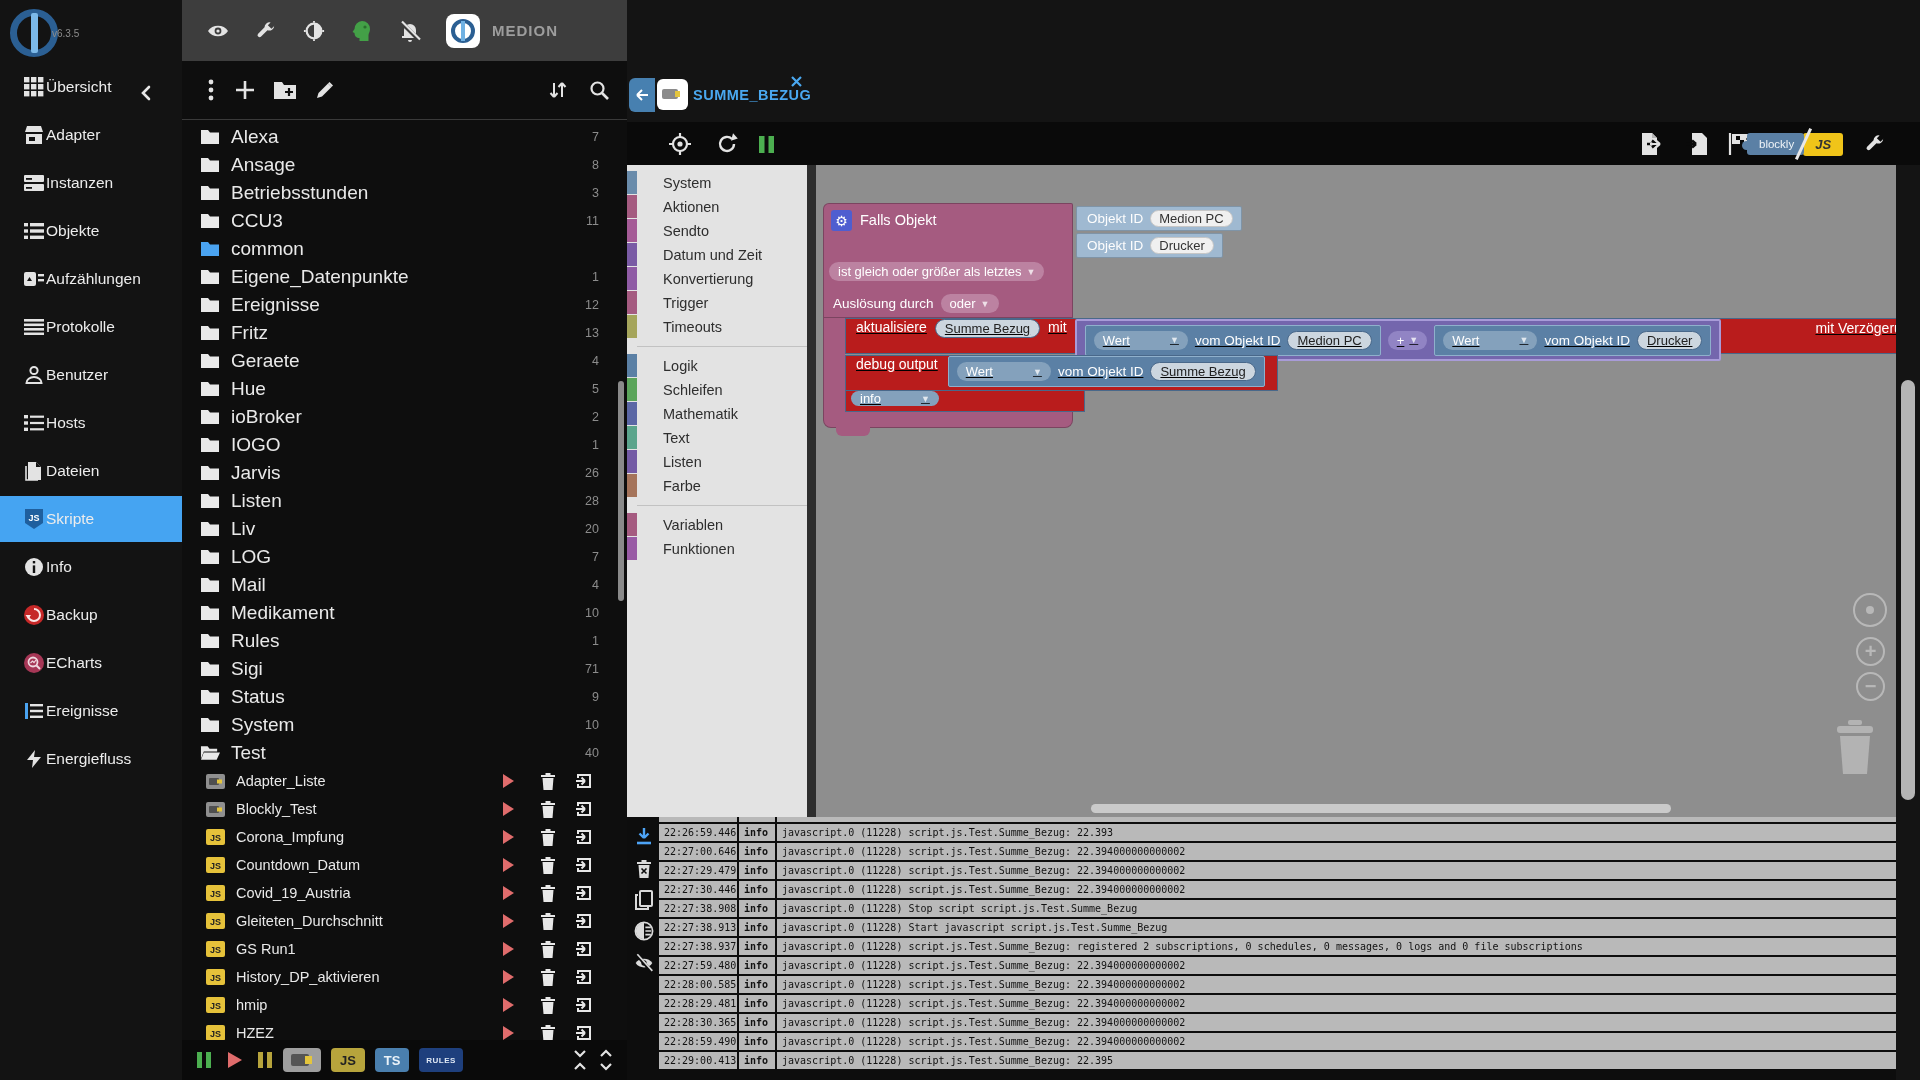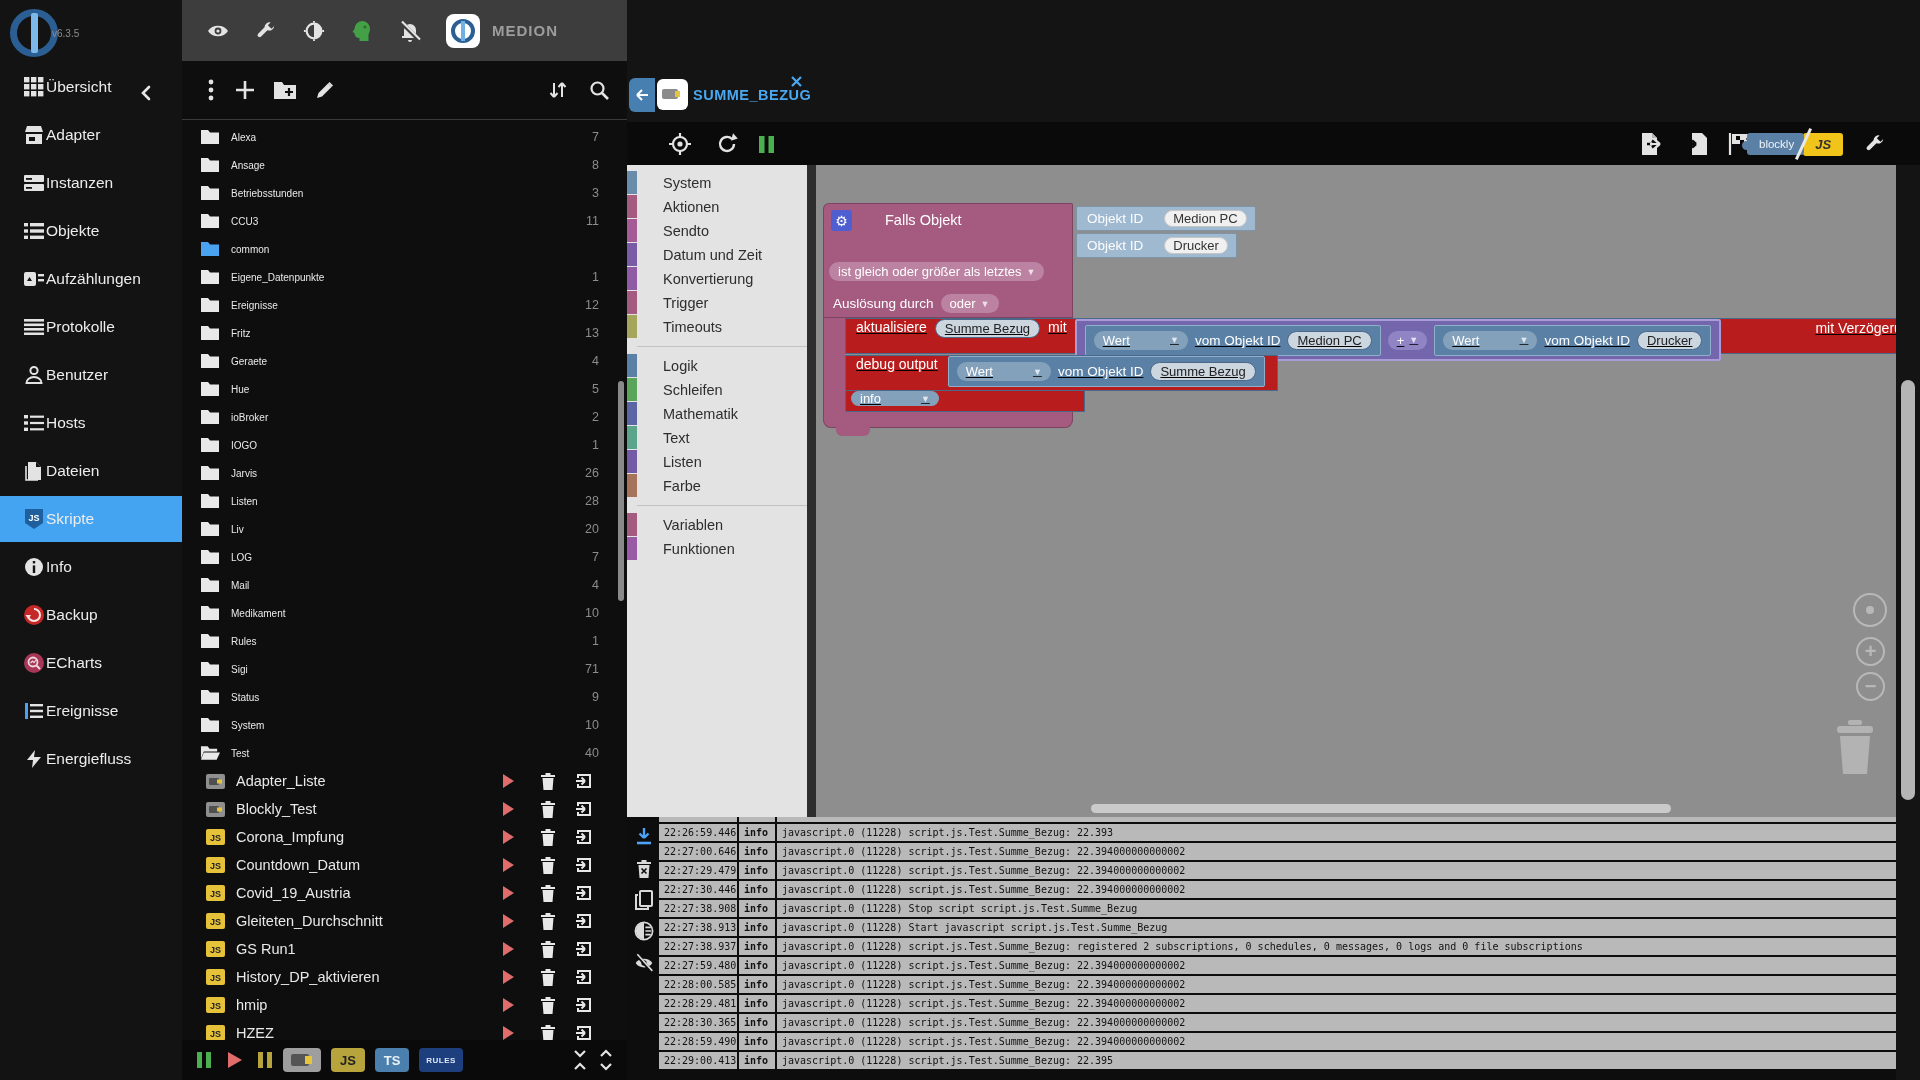--- a/index.html
+++ b/index.html
@@ -28,21 +28,21 @@
   #app-badge .bar { position:absolute; left:15px; top:7px; width:4px; height:20px; background:#6fb1e3; }
   #brand { margin-left:12px; font-size:15px; font-weight:bold; letter-spacing:1px; color:#9d9d9d; }
 
   
   #tree { position:absolute; left:182px; top:61px; width:445px; height:1019px; background:#0e0e0e; }
   #tree-toolbar { position:absolute; left:0; top:0; width:445px; height:59px; border-bottom:1px solid #3a3a3a; }
   .ttool { position:absolute; top:16px; width:26px; height:26px; display:flex; align-items:center; justify-content:center; cursor:pointer; }
   #tree-rows { position:absolute; left:0; top:62px; width:445px; }
   .trow, .srow { position:relative; height:28px; display:flex; align-items:center; cursor:pointer; }
   .ficon { width:20px; height:18px; margin-left:18px; display:flex; align-items:center; }
-  .fname { margin-left:11px; font-size:10px; color:#e9e9e9; white-space:nowrap; }
+  .fname { margin-left:11px; font-size:19px; color:#e9e9e9; white-space:nowrap; }
   .fcount { position:absolute; right:28px; font-size:12.5px; color:#8c8c8c; }
   .sicon { width:20px; height:16px; margin-left:24px; display:flex; align-items:center; }
   .sname { margin-left:10px; font-size:14.5px; color:#e9e9e9; white-space:nowrap; }
   .act { position:absolute; width:20px; height:20px; display:flex; align-items:center; justify-content:center; cursor:pointer; }
   .act.a1 { left:316px; } .act.a2 { left:356px; } .act.a3 { left:392px; }
   #tree-scroll-thumb { position:absolute; left:436px; top:320px; width:6px; height:220px; background:#8a8a8a; border-radius:3px; }
   #tree-footer { position:absolute; left:0; bottom:0; width:445px; height:40px; background:#0a0a0a;
                  display:flex; align-items:center; }
   .fticon { margin-left:14px; display:flex; align-items:center; cursor:pointer; }
   .badge { margin-left:10px; height:24px; border-radius:4px; display:flex; align-items:center; justify-content:center;
@@ -88,25 +88,25 @@
   .wfield { background:#f0f0f0; border:1px solid #c6c6c6; border-radius:9px; padding:0px 8px; font-size:13px; color:#333; white-space:nowrap; }
   .pill-dd { display:inline-flex; align-items:center; gap:5px; border-radius:10px; padding:2px 9px; font-size:13px; color:#fff; white-space:nowrap; cursor:pointer; }
   .dd { font-size:9px; opacity:.75; }
   .pill-blue { background:#84a1bc;gap:40px; }
   .pill-pink { background:#bc82a1; }
   .pill-purple { background:#9184c4; }
   #blk-trigger-head { position:absolute; left:7px; top:38px; width:250px; height:115px; background:#a55b80;
                       border:1px solid rgba(0,0,0,.25); border-radius:6px 2px 0 0; cursor:grab; }
   #gear { position:absolute; left:7px; top:6px; width:21px; height:21px; background:#4f5ed0; border-radius:3px;
           color:#fff; font-size:14px; display:flex; align-items:center; justify-content:center; }
-  #trigger-title { position:absolute; left:36px; top:8px; font-size:14.5px; color:#fff;margin-left:25px; }
+  #trigger-title { position:absolute; left:36px; top:8px; font-size:14.5px; color:#fff; }
   #cond-pill { position:absolute; left:5px; top:58px;justify-content:space-between; }
   #ausl-row { position:absolute; left:9px; top:90px; display:flex; align-items:center; gap:7px; }
   .blk-objid { position:absolute; height:25px; background:#9fb9d1; border:1px solid rgba(0,0,0,.2); border-radius:2px;
-               display:flex; align-items:center; gap:21px; padding:0 8px 0 10px; cursor:grab;text-align:center; }
+               display:flex; align-items:center; gap:7px; padding:0 8px 0 10px; cursor:grab;text-align:center; }
   .objlab { color:#fdfdfd; font-size:13.5px; }
   #blk-spine { position:absolute; left:7px; top:153px; width:22px; height:94px; background:#a55b80; border-left:1px solid rgba(0,0,0,.25); }
   #blk-bottom { position:absolute; left:7px; top:247px; width:250px; height:16px; background:#a55b80;
                 border:1px solid rgba(0,0,0,.25); border-top:none; border-radius:0 0 8px 8px; }
   #blk-bump { position:absolute; left:20px; top:262px; width:34px; height:9px; background:#a55b80; border-radius:0 0 6px 6px; }
   .blk-blue { background:#b91c1c; border:1px solid #49688a; display:flex; align-items:flex-start; cursor:grab;text-decoration:underline; }
   #row-akt { position:absolute; left:29px; top:153px; height:36px; padding:0 14px 0 10px; gap:8px; }
   .blk-purple { display:flex; align-items:center; gap:7px; background:#7466ad; border:2px solid #a89bd8;
                 border-radius:2px; height:42px; padding:0 8px; cursor:grab; }
   .getter { display:flex; align-items:center; gap:7px; background:#5b80a5; border:1px solid #8fb0cc;

